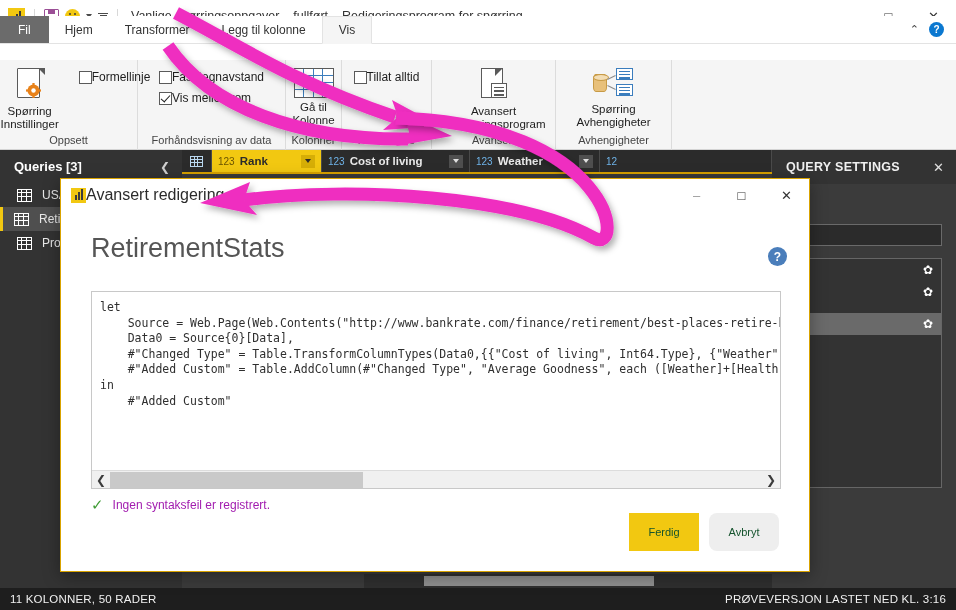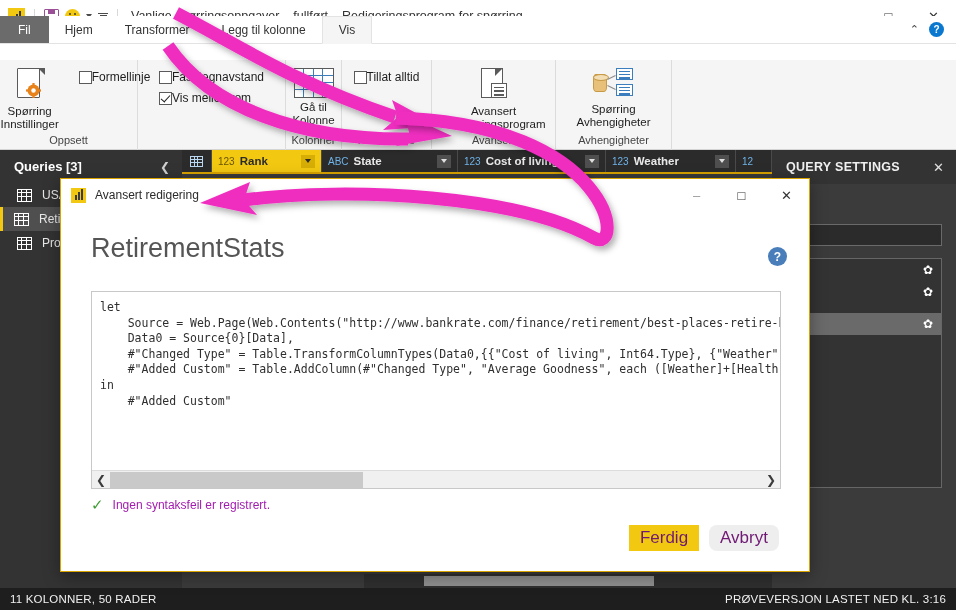--- a/index.html
+++ b/index.html
@@ -290,21 +290,21 @@
   
   .dialog {
     position: absolute; left: 60px; top: 178px; width: 750px; height: 394px;
     background: #ffffff; border: 1px solid #d9a300;
     box-shadow: 0 4px 16px rgba(0,0,0,.35);
   }
   .dlg-title {
     height: 32px; display: flex; align-items: center; padding-left: 10px;
   }
   .dlg-title .pbi-logo { width: 15px; height: 15px; }
-  .dlg-title-text { font-size: 12px; color: #2b2b2b; padding-left: 9px; }
+  .dlg-title-text { font-size: 16px; color: #2b2b2b; }
   .dlg-wbtns { margin-left: auto; display: flex; }
   .dlg-wbtn {
     width: 45px; height: 32px; display: flex; align-items: center;
     justify-content: center; color: #333; font-size: 13px;
   }
   .dlg-heading {
     font-size: 27px; color: #555555; font-weight: normal;
     padding: 22px 0 0 30px; line-height: 30px;
   }
   .dlg-help {
@@ -340,21 +340,21 @@
   .status-line {
     position: absolute; left: 30px; top: 318px; display: flex;
     align-items: center; gap: 9px;
   }
   .chk-ok { color: #3f9c35; font-size: 15px; line-height: 15px; }
   .status-txt { font-size: 12px; color: #a21caf; }
   .dlg-buttons {
     position: absolute; right: 30px; bottom: 20px; display: flex; gap: 10px;
   }
   .btn {
-    width: 70px; height: 26px; font-size: 17px; color: #701a75;
+    width: 70px; height: 38px; font-size: 11px; color: #14532d;
     display: flex; align-items: center; justify-content: center;
     border: 1px solid transparent;
   }
   .btn-primary { background: #f2c811; }
   .btn-secondary { background: #eeeeee; border-radius: 8px; }
 
   
   .annot { position: absolute; left: 0; top: 0; width: 956px; height: 610px; pointer-events: none; }
 </style>
 </head>
@@ -438,20 +438,21 @@
           <div class="ck-row">
             <span class="ckbox"></span>
             <span class="ck-lbl">Fast tegnavstand</span>
           </div>
           <div class="ck-row">
             <span class="ckbox checked"></span>
             <span class="ck-lbl">Vis mellomrom</span>
           </div>
         </div>
       </div>
+      <div class="rgroup-label">Forhåndsvisning av data</div>
     </div>
 
     <div class="rgroup" style="width:56px">
       <div class="rgroup-body" style="padding-left:6px;padding-right:6px">
         <div class="bigbtn" style="width:46px">
           <span class="ico-grid">
             <div></div>
               <div></div>
               <div></div>
               <div></div>
@@ -596,25 +597,20 @@
               <div></div>
               <div></div>
               <div></div>
               <div></div>
               <div></div>
             </span>
         </div>
         <div class="cell sel" style="width:110px">
           <span class="ttype">123</span>
           <span>Rank</span>
-          <span class="dd"></span>
-        </div>
-        <div class="cell" style="width:136px">
-          <span class="ttype">ABC</span>
-          <span>State</span>
           <span class="dd"></span>
         </div>
         <div class="cell" style="width:148px">
           <span class="ttype">123</span>
           <span>Cost of living</span>
           <span class="dd"></span>
         </div>
         <div class="cell" style="width:130px">
           <span class="ttype">123</span>
           <span>Weather</span>

